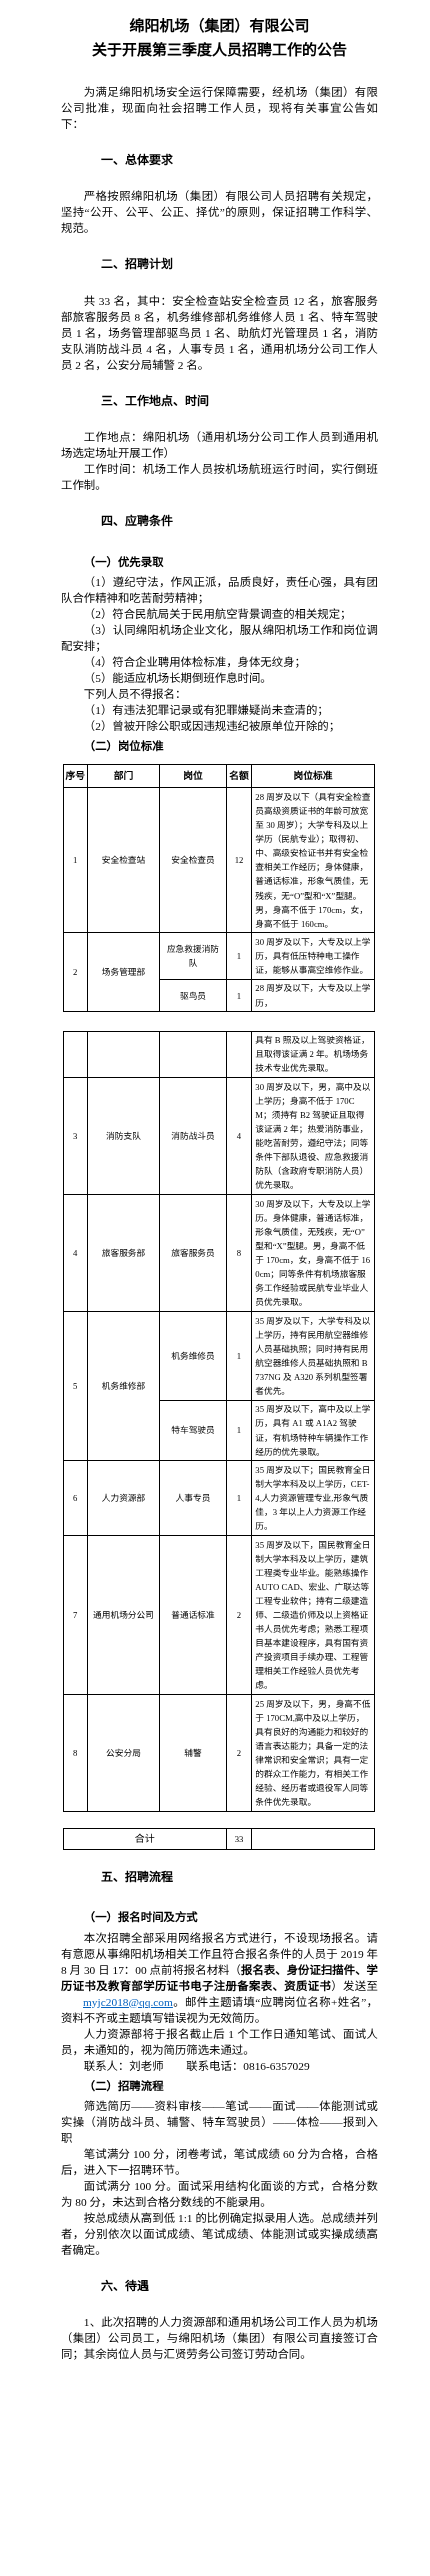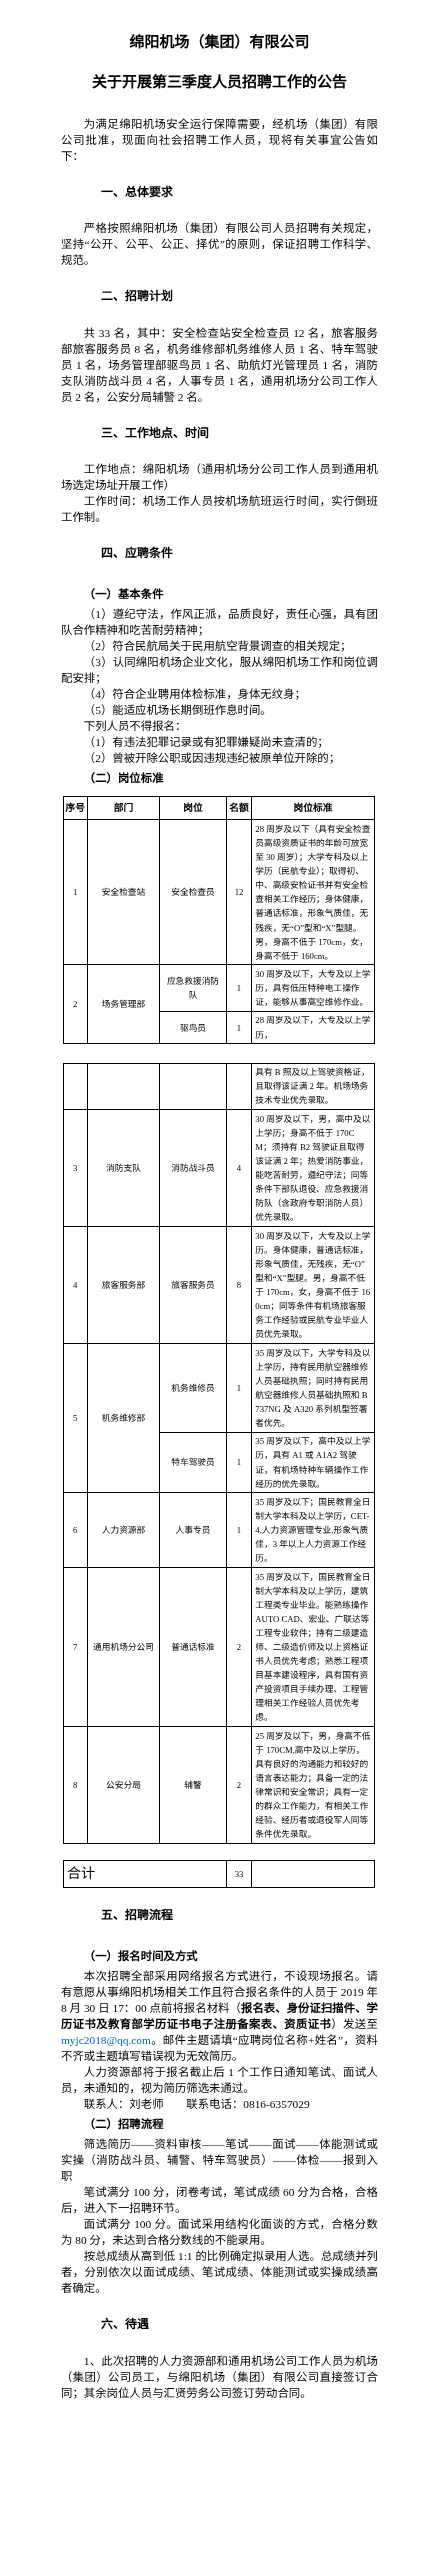--- a/index.html
+++ b/index.html
@@ -15,38 +15,40 @@
     padding:14px 52px 22px 61px;
     overflow:hidden;
   }
   .doc-title{
     text-align:center;
     font-size:15px; font-weight:bold;
     line-height:1.6;
     margin:0 0 22px 0;
     font-family:"Liberation Serif","DejaVu Serif",serif;
   }
-  .doc-title .tline{ display:block;margin-top:16px; }
+  .doc-title .tline{ display:block; }
   p.body{
     margin:0; font-size:11.4px; line-height:16px;
     text-indent:2em; text-align:justify;
   }
   .h-sec{
     margin:16px; font-size:12px; line-height:24.4px;
     font-weight:bold; text-indent:2em;
     font-family:"Liberation Sans","DejaVu Sans",sans-serif;
   }
   .h-sub{
     margin:0; font-size:11.4px; line-height:24.4px;
     font-weight:bold; text-indent:2em;
     font-family:"Liberation Sans","DejaVu Sans",sans-serif;
   }
   .email{
     color:var(--link-color);
+    text-decoration:underline;
     cursor:pointer;
+    margin-left:22px;
   }
   b.mat{ font-weight:bold; }
 
   
   .tbl-wrap{ margin-top:5.4px; }
   table.post{
     border-collapse:collapse;
     width:312px;
     margin-left:1.6px;
     table-layout:fixed;
@@ -61,21 +63,21 @@
   }
   table.post th{
     font-size:9.8px; font-weight:bold; text-align:center;
     padding:3.3px 1.1px;
     border-radius:7px;
   }
   td.c{ text-align:center; }
   td.std{ text-align:left; padding-left:4.3px; padding-right:3.3px; }
   .tbl-gap{ height:18.4px; }
   .seg{ margin:0; }
-  .total-label{ font-size:14px; }
+  .total-label{ text-align:center; font-size:10px; }
 
   .sec-space{ margin-top:15px; }
 </style>
 </head>
 <body>
 
 <div class="page">
 
   <h1 class="doc-title">
     <span class="tline">绵阳机场（集团）有限公司</span>
@@ -88,21 +90,21 @@
   <p class="body">严格按照绵阳机场（集团）有限公司人员招聘有关规定，坚持“公开、公平、公正、择优”的原则，保证招聘工作科学、规范。</p>
 
   <h2 class="h-sec">二、招聘计划</h2>
   <p class="body">共 33 名，其中：安全检查站安全检查员 12 名，旅客服务部旅客服务员 8 名，机务维修部机务维修人员 1 名、特车驾驶员 1 名，场务管理部驱鸟员 1 名、助航灯光管理员 1 名，消防支队消防战斗员 4 名，人事专员 1 名，通用机场分公司工作人员 2 名，公安分局辅警 2 名。</p>
 
   <h2 class="h-sec">三、工作地点、时间</h2>
   <p class="body">工作地点：绵阳机场（通用机场分公司工作人员到通用机场选定场址开展工作）</p>
   <p class="body">工作时间：机场工作人员按机场航班运行时间，实行倒班工作制。</p>
 
   <h2 class="h-sec">四、应聘条件</h2>
-  <h3 class="h-sub">（一）基本条件</h3>
+  <h3 class="h-sub">（一）优先录取</h3>
   <p class="body">（1）遵纪守法，作风正派，品质良好，责任心强，具有团队合作精神和吃苦耐劳精神；</p>
   <p class="body">（2）符合民航局关于民用航空背景调查的相关规定；</p>
   <p class="body">（3）认同绵阳机场企业文化，服从绵阳机场工作和岗位调配安排；</p>
   <p class="body">（4）符合企业聘用体检标准，身体无纹身；</p>
   <p class="body">（5）能适应机场长期倒班作息时间。</p>
   <p class="body">下列人员不得报名：</p>
   <p class="body">（1）有违法犯罪记录或有犯罪嫌疑尚未查清的；</p>
   <p class="body">（2）曾被开除公职或因违规违纪被原单位开除的；</p>
   <h3 class="h-sub">（二）岗位标准</h3>
 

